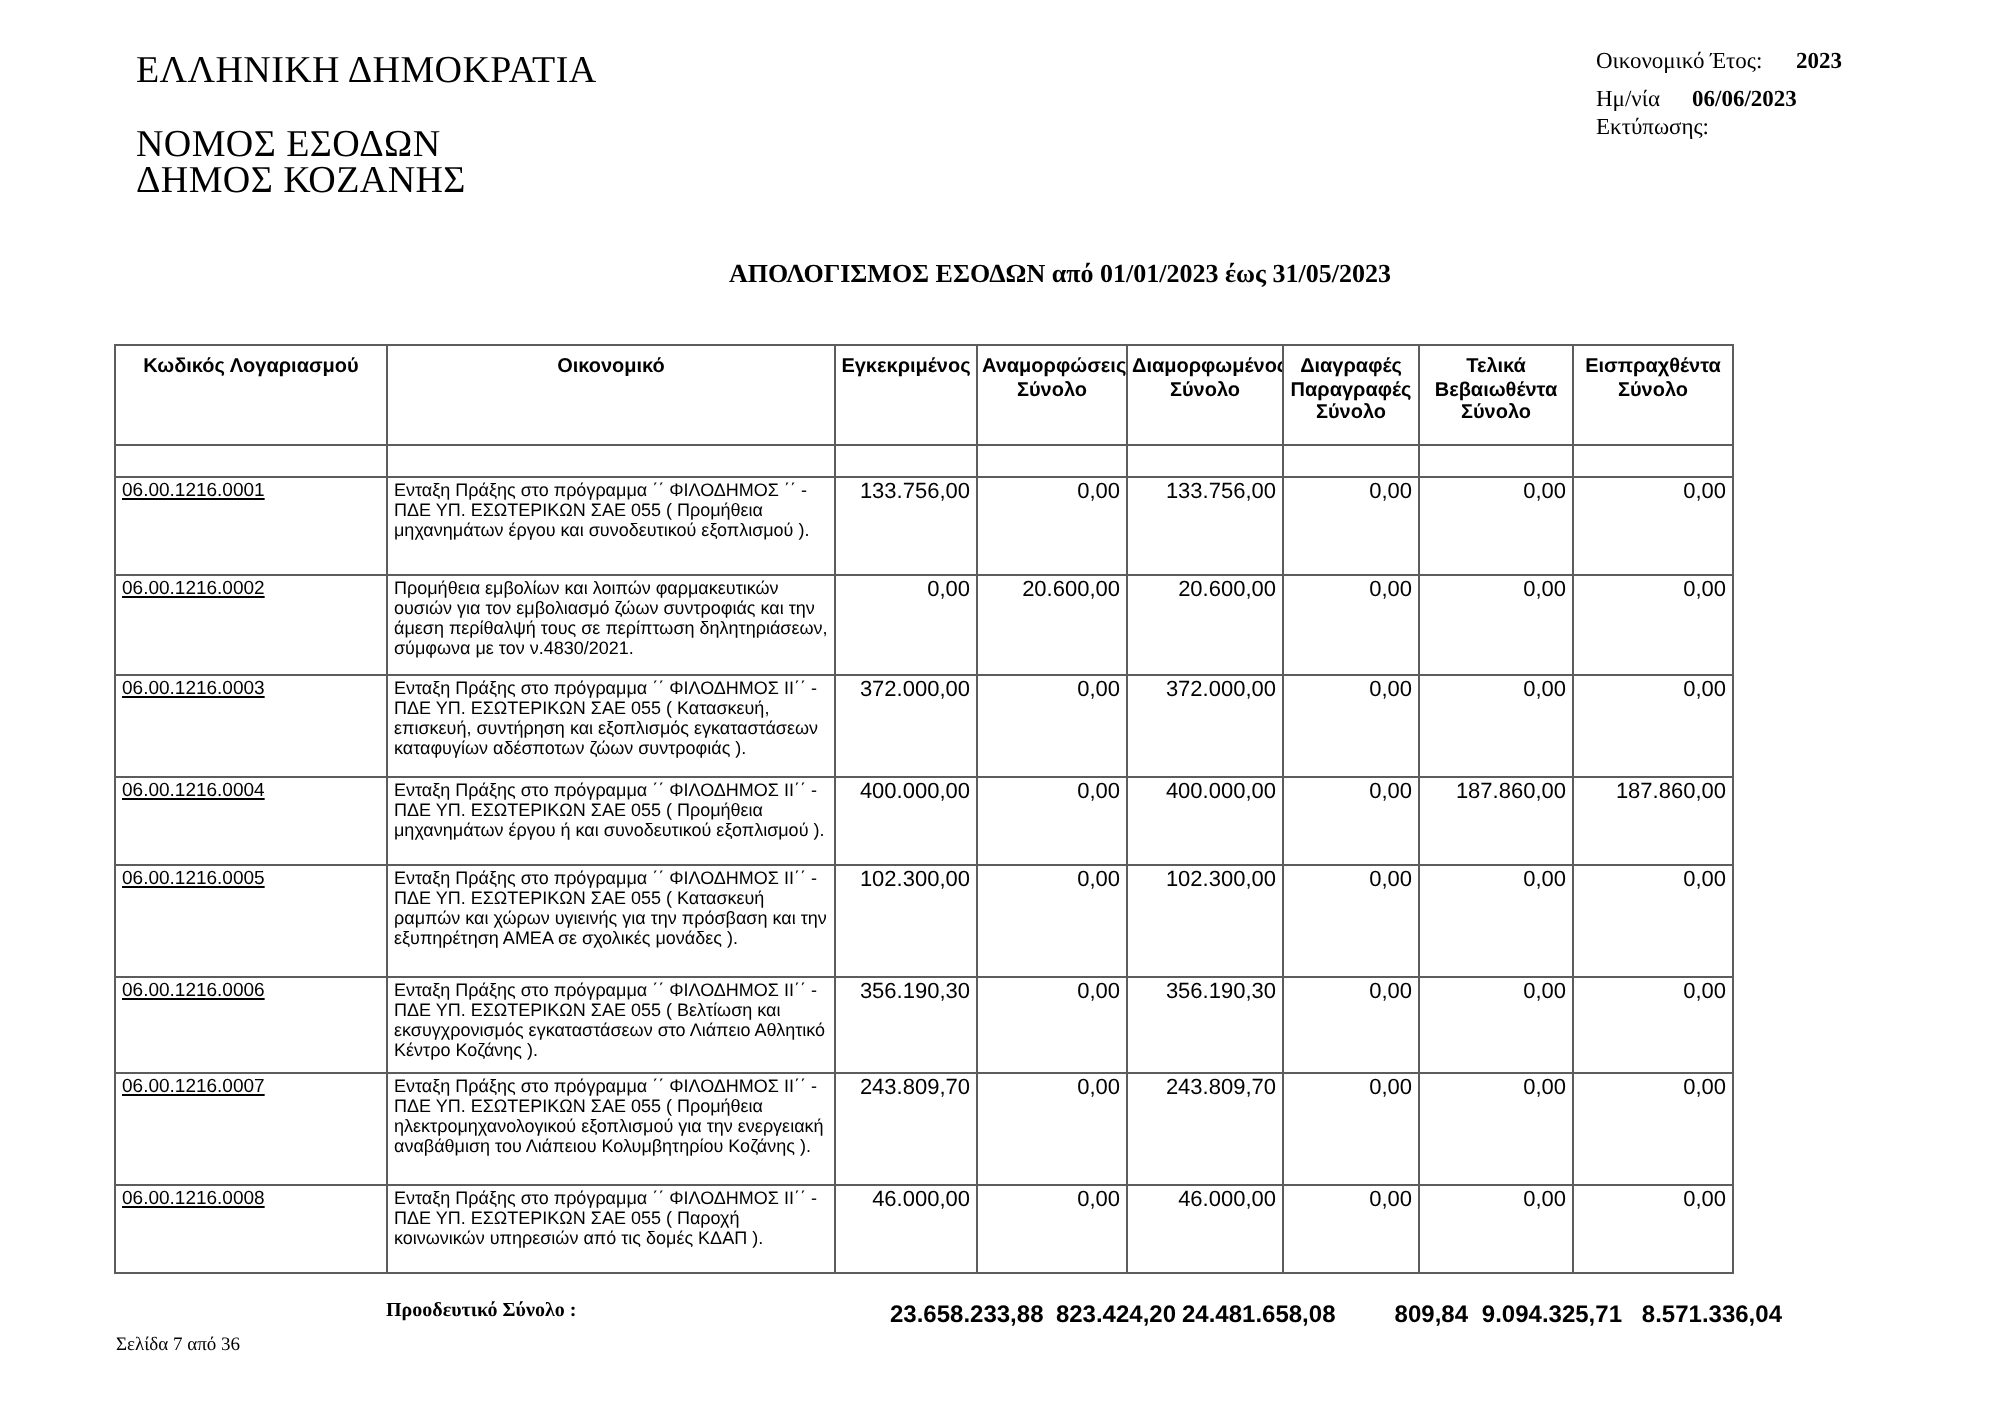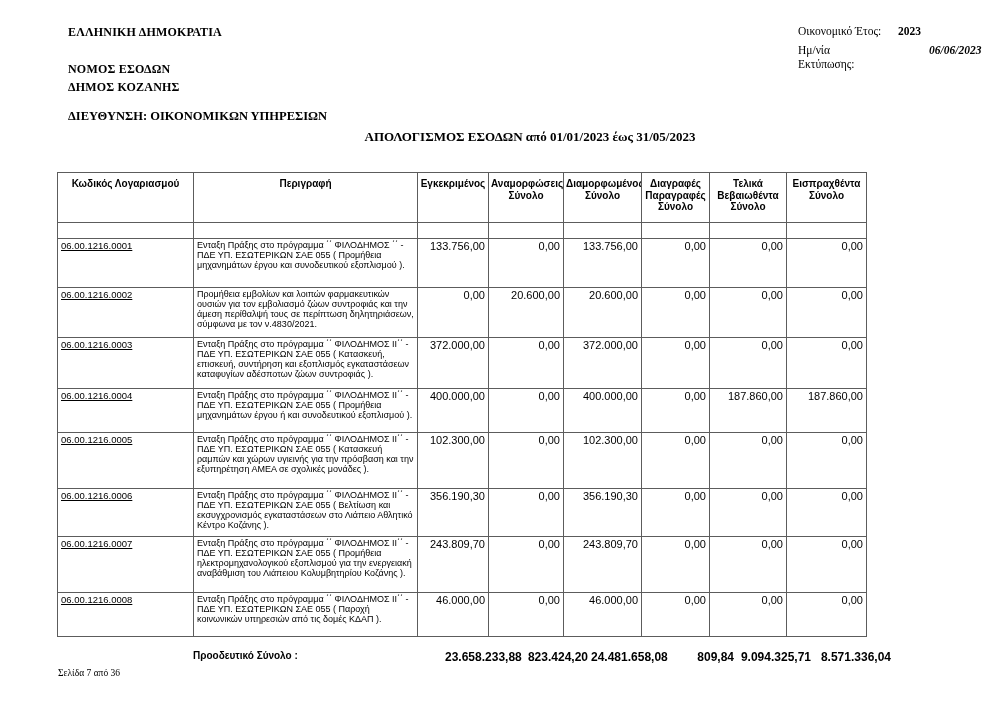--- a/index.html
+++ b/index.html
@@ -7,21 +7,21 @@
   .page {
     position: relative;
     width: 1000px;
     height: 707px;
     background: #ffffff;
     color: #000;
     font-family: "Liberation Serif", serif;
     overflow: hidden;
   }
   .abs { position: absolute; }
-  .org-line { font-size: 12px; font-weight: bold; letter-spacing: .2px; text-align: center; }
+  .org-line { font-size: 19px; font-weight: normal; letter-spacing: .2px; text-align: center; }
   .meta-label { font-size: 11.5px; }
   .meta-value { font-size: 11.5px; font-weight: bold; }
   .dept-line { font-size: 12.5px; font-weight: bold; }
   .report-title { font-size: 13px; font-weight: bold; text-align: center; }
 
   table.report {
     position: absolute;
     left: 57px; top: 172px;
     width: 809px;
     border-collapse: collapse;
@@ -48,21 +48,21 @@
   tbody tr:nth-child(1) { height: 49px; }
   tbody tr:nth-child(2) { height: 50px; }
   tbody tr:nth-child(3) { height: 51px; }
   tbody tr:nth-child(4) { height: 44px; }
   tbody tr:nth-child(5) { height: 56px; }
   tbody tr:nth-child(6) { height: 48px; margin-left: 38px; }
   tbody tr:nth-child(7) { height: 56px; }
   tbody tr:nth-child(8) { height: 44px; }
 
   .totals-label {
-    font-family: Liberation Sans, sans-serif;
+    font-family: Liberation Serif, serif;
     font-size: 10px; font-weight: bold;
   }
   .totals-values {
     display: flex;
     font-family: "Liberation Sans", sans-serif;
     font-size: 12px; font-weight: bold; margin-left: 28px;
   }
   .totals-values span { display: block; text-align: right; padding-right: 3px; }
   .tv0 { width: 71px; } .tv1 { width: 75px; } .tv2 { width: 78px; }
   .tv3 { width: 68px; } .tv4 { width: 77px; } .tv5 { width: 80px; }
@@ -73,41 +73,40 @@
 
 <div class="page">
 
   <div class="abs org-line" style="left:68px; top:25px;">ΕΛΛΗΝΙΚΗ ΔΗΜΟΚΡΑΤΙΑ</div>
   <div class="abs org-line" style="left:68px; top:62px;">ΝΟΜΟΣ ΕΣΟΔΩΝ</div>
   <div class="abs org-line" style="left:68px; top:80px;">ΔΗΜΟΣ ΚΟΖΑΝΗΣ</div>
 
   <div class="abs meta-label" style="left:798px; top:25px;">Οικονομικό Έτος:</div>
   <div class="abs meta-value" style="left:898px; top:25px;">2023</div>
   <div class="abs meta-label" style="left:798px; top:44px;">Ημ/νία</div>
-  <div class="abs meta-value" style="left:929px; top:44px;font-style:italic;">06/06/2023</div>
+  <div class="abs meta-value" style="left:846px; top:44px;">06/06/2023</div>
   <div class="abs meta-label" style="left:798px; top:58px;">Εκτύπωσης:</div>
 
-  <div class="abs dept-line" style="left:68px; top:109px;">ΔΙΕΥΘΥΝΣΗ: ΟΙΚΟΝΟΜΙΚΩΝ ΥΠΗΡΕΣΙΩΝ</div>
   <div class="abs report-title" style="left:280px; top:129px; width:500px;text-align:center;">ΑΠΟΛΟΓΙΣΜΟΣ ΕΣΟΔΩΝ από 01/01/2023 έως 31/05/2023</div>
 
   <table class="report">
     <colgroup>
       <col style="width:136px">
         <col style="width:224px">
         <col style="width:71px">
         <col style="width:75px">
       <col style="width:78px">
         <col style="width:68px">
         <col style="width:77px">
         <col style="width:80px">
     </colgroup>
     <thead>
       <tr>
         <th>Κωδικός Λογαριασμού</th>
-        <th>Περιγραφή</th>
+        <th>Οικονομικό</th>
         <th>Εγκεκριμένος</th>
         <th>Αναμορφώσεις Σύνολο</th>
         <th>Διαμορφωμένος Σύνολο</th>
         <th>Διαγραφές Παραγραφές Σύνολο</th>
         <th>Τελικά Βεβαιωθέντα Σύνολο</th>
         <th>Εισπραχθέντα Σύνολο</th>
       </tr>
       <tr class="spacer-row">
         <td></td>
           <td></td>

